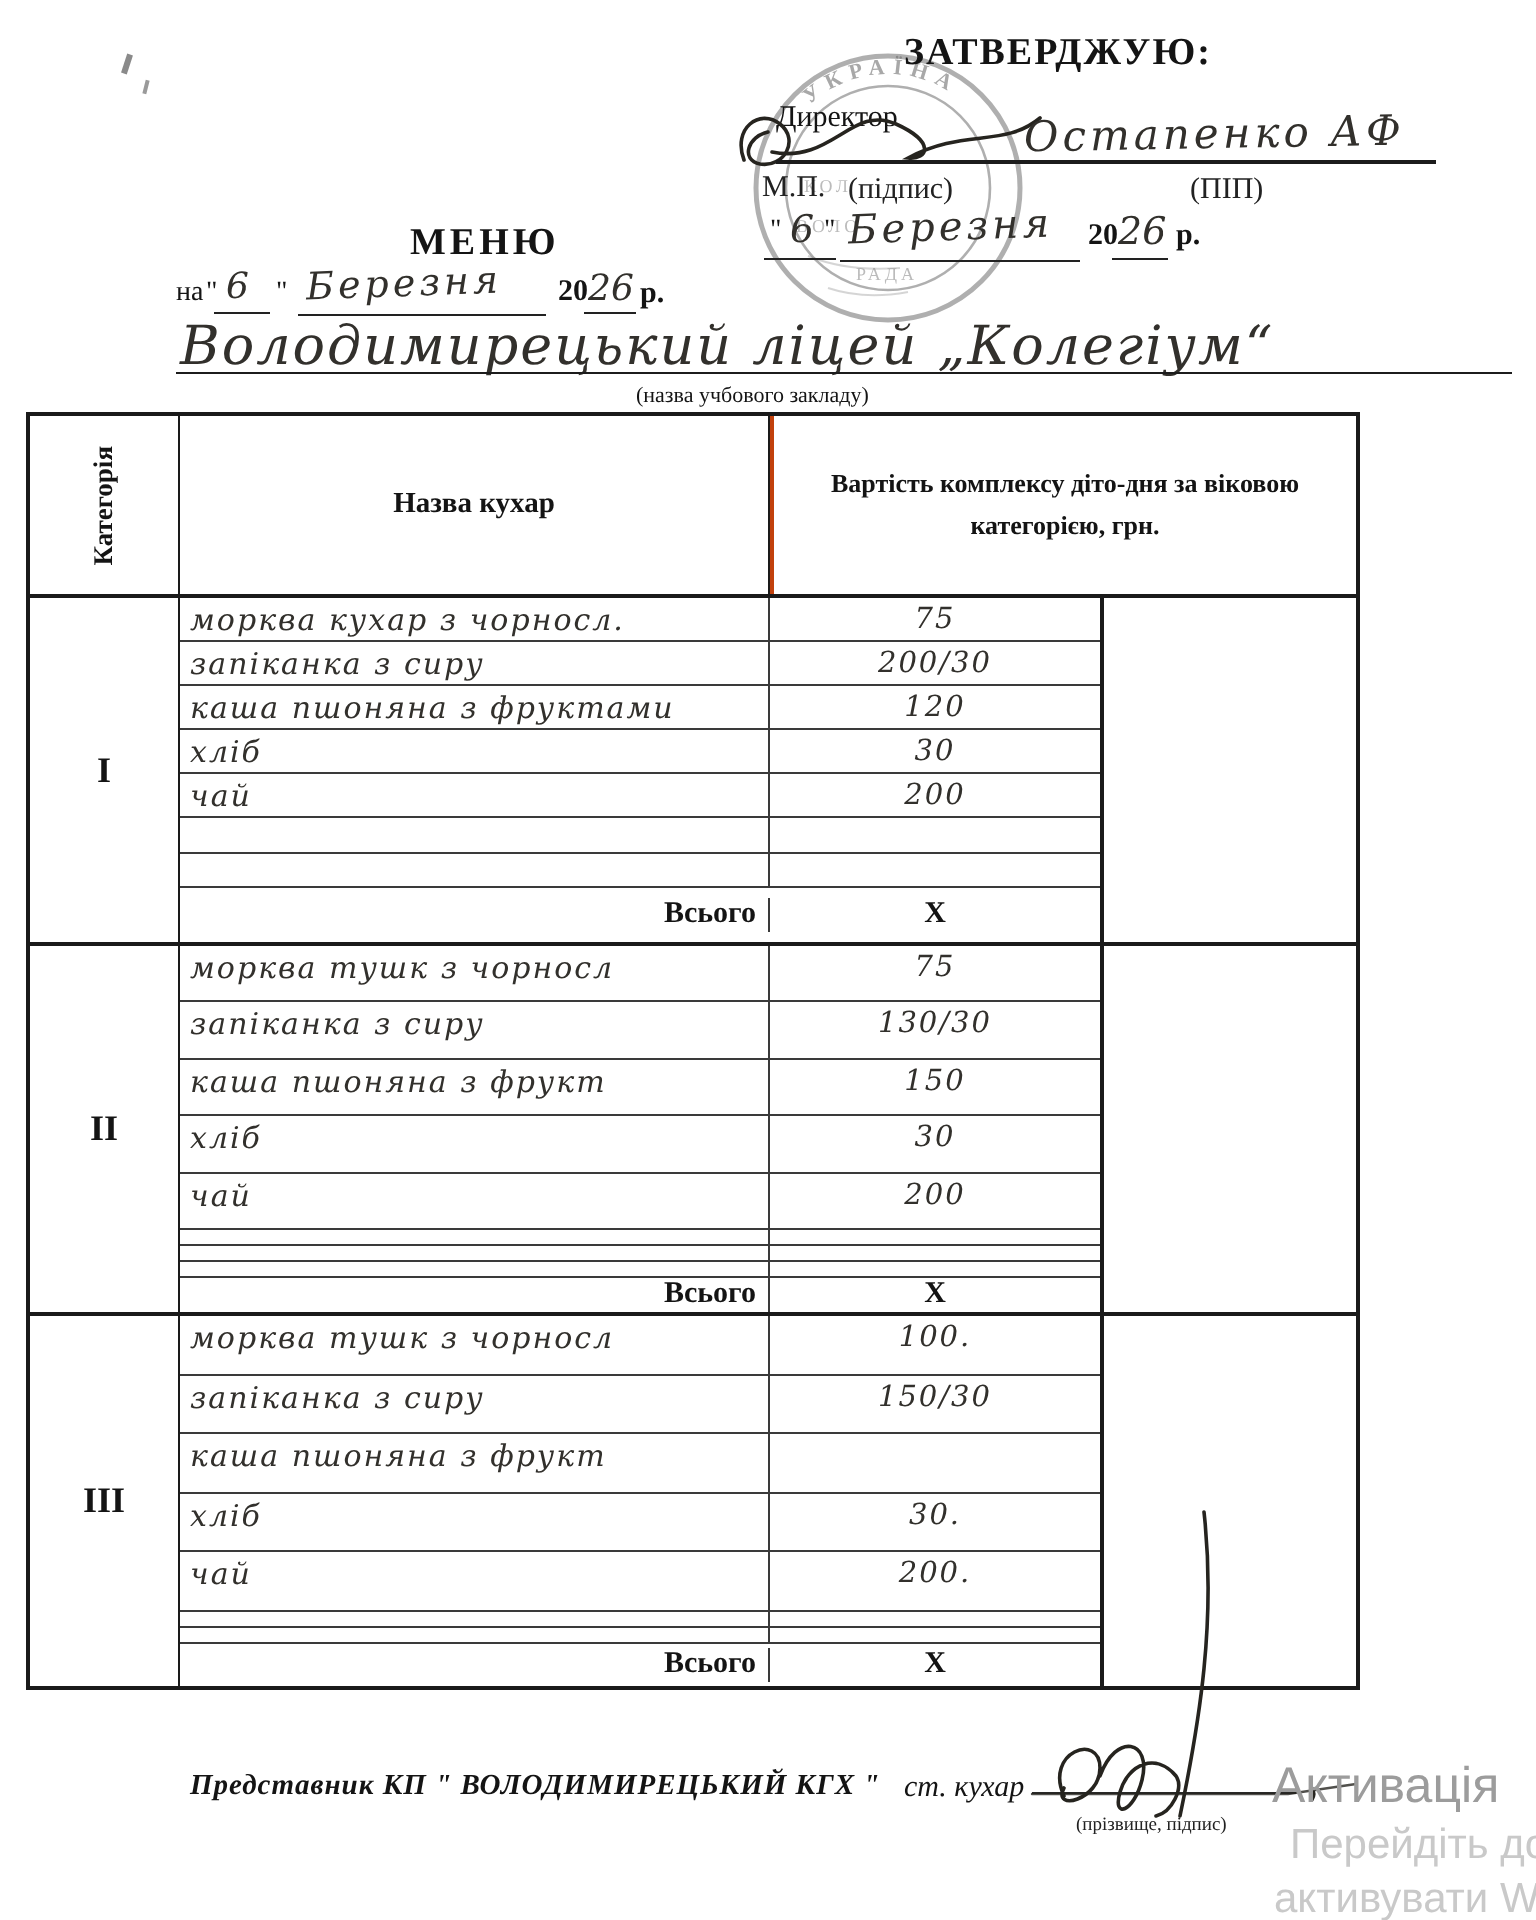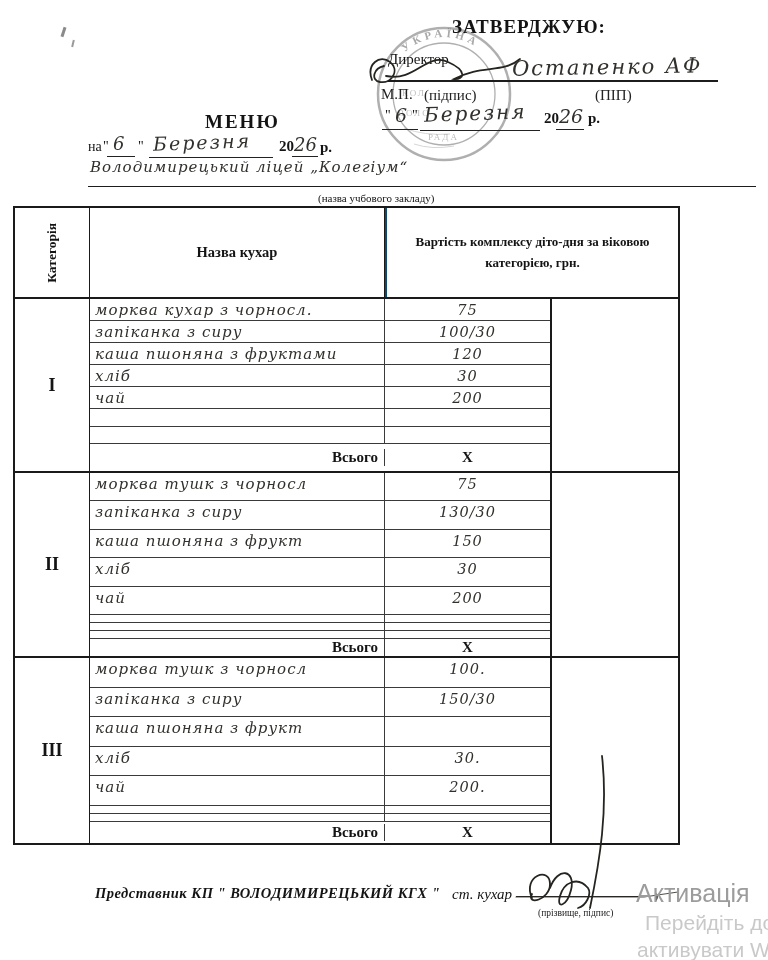--- a/index.html
+++ b/index.html
@@ -34,34 +34,34 @@
   .md-q1{left:103px; top:139px; font-size:14px;}
   .md-day{left:113px; top:133px; font-size:18px;}
   .md-q2{left:138px; top:139px; font-size:14px;}
   .mu1{left:107px; top:156px; width:28px; border-bottom:1.5px solid #222; height:0;}
   .md-month{left:153px; top:131px; font-size:19px; letter-spacing:2px; transform:rotate(-2deg);}
   .mu2{left:149px; top:157px; width:124px; border-bottom:1.5px solid #222; height:0;}
   .md-y20{left:279px; top:138px; font-size:15px; font-weight:bold;}
   .md-y26{left:294px; top:134px; font-size:18px;}
   .mu3{left:292px; top:156px; width:26px; border-bottom:1.5px solid #222; height:0;}
   .md-r{left:320px; top:139px; font-size:15px; font-weight:bold;}
-  .school-name{left:90px; top:158px; font-size:15px; letter-spacing:1px; white-space:nowrap;}
+  .school-name{left:90px; top:158px; font-size:27px; letter-spacing:1px; white-space:nowrap;}
   .school-underline{left:88px; top:186px; width:668px; border-bottom:1.5px solid #1c1c1c; height:0;}
   .school-caption{left:318px; top:192px; font-size:11px;}
   
   .speck1{left:62px; top:27px; width:3px; height:10px; background:#8a8a8a; transform:rotate(18deg);}
   .speck2{left:72px; top:40px; width:2px; height:7px; background:#9a9a9a; transform:rotate(14deg);}
   
   .menu-table{left:13px; top:206px; width:667px; height:639px; border:2px solid #1a1a1a; box-sizing:border-box; display:flex; flex-direction:column;}
   .t-header{display:flex; height:89px;}
   .h-cat{width:75px; border-right:1.5px solid #1a1a1a; display:flex; align-items:center; justify-content:center; box-sizing:border-box;}
   .h-cat span{writing-mode:vertical-rl; transform:rotate(180deg); font-weight:bold; font-size:13.5px;}
   .h-dish{width:295px; border-right:1.5px solid #1a1a1a; display:flex; align-items:center; justify-content:center; font-weight:bold; font-size:14.5px; box-sizing:border-box;}
   .h-out{width:165px; display:flex; align-items:center; justify-content:center; font-weight:bold; font-size:14.5px; box-sizing:border-box;}
-  .h-cost{flex:1; border-left:2px solid #0c4a6e; display:flex; align-items:center; justify-content:center; text-align:center; font-weight:bold; font-size:13px; line-height:1.55; padding:4px 6px; box-sizing:border-box;}
+  .h-cost{flex:1; border-left:2px solid #c2410c; display:flex; align-items:center; justify-content:center; text-align:center; font-weight:bold; font-size:13px; line-height:1.55; padding:4px 6px; box-sizing:border-box;}
   .t-section{display:flex; border-top:2px solid #1a1a1a; box-sizing:border-box;}
   .s1{height:174px;} .s2{height:185px;} .s3{height:187px;}
   .cat-cell{width:75px; border-right:1.5px solid #1a1a1a; display:flex; align-items:center; justify-content:center; font-weight:bold; font-size:18px; box-sizing:border-box;}
   .rows-area{width:460px; display:flex; flex-direction:column;}
   .t-row{display:flex; border-bottom:1px solid #3a3a3a; box-sizing:border-box;}
   .t-row.filled{height:36px;} .s1 .t-row.filled{height:22px;}
   .t-row.empty{flex:1; min-height:8px;}
   .t-row.total{border-bottom:none; align-items:center;}
   .s1 .t-row.total{height:27px;} .s2 .t-row.total{height:20px;} .s3 .t-row.total{height:26px;}
   .cell-dish{width:295px; border-right:1px solid #3a3a3a; padding-left:5px; box-sizing:border-box; overflow:hidden; white-space:nowrap;}
@@ -163,21 +163,21 @@
     <div id="sections-host">
         <div class="t-section s1">
           <div class="cat-cell">I</div>
           <div class="rows-area">
             <div class="t-row filled">
               <div class="cell-dish hw">морква кухар з чорносл.</div>
               <div class="cell-out hw">75</div>
             </div>
             <div class="t-row filled">
               <div class="cell-dish hw">запіканка з сиру</div>
-              <div class="cell-out hw">100/30</div>
+              <div class="cell-out hw">200/30</div>
             </div>
             <div class="t-row filled">
               <div class="cell-dish hw">каша пшоняна з фруктами</div>
               <div class="cell-out hw">120</div>
             </div>
             <div class="t-row filled">
               <div class="cell-dish hw">хліб</div>
               <div class="cell-out hw">30</div>
             </div>
             <div class="t-row filled">

